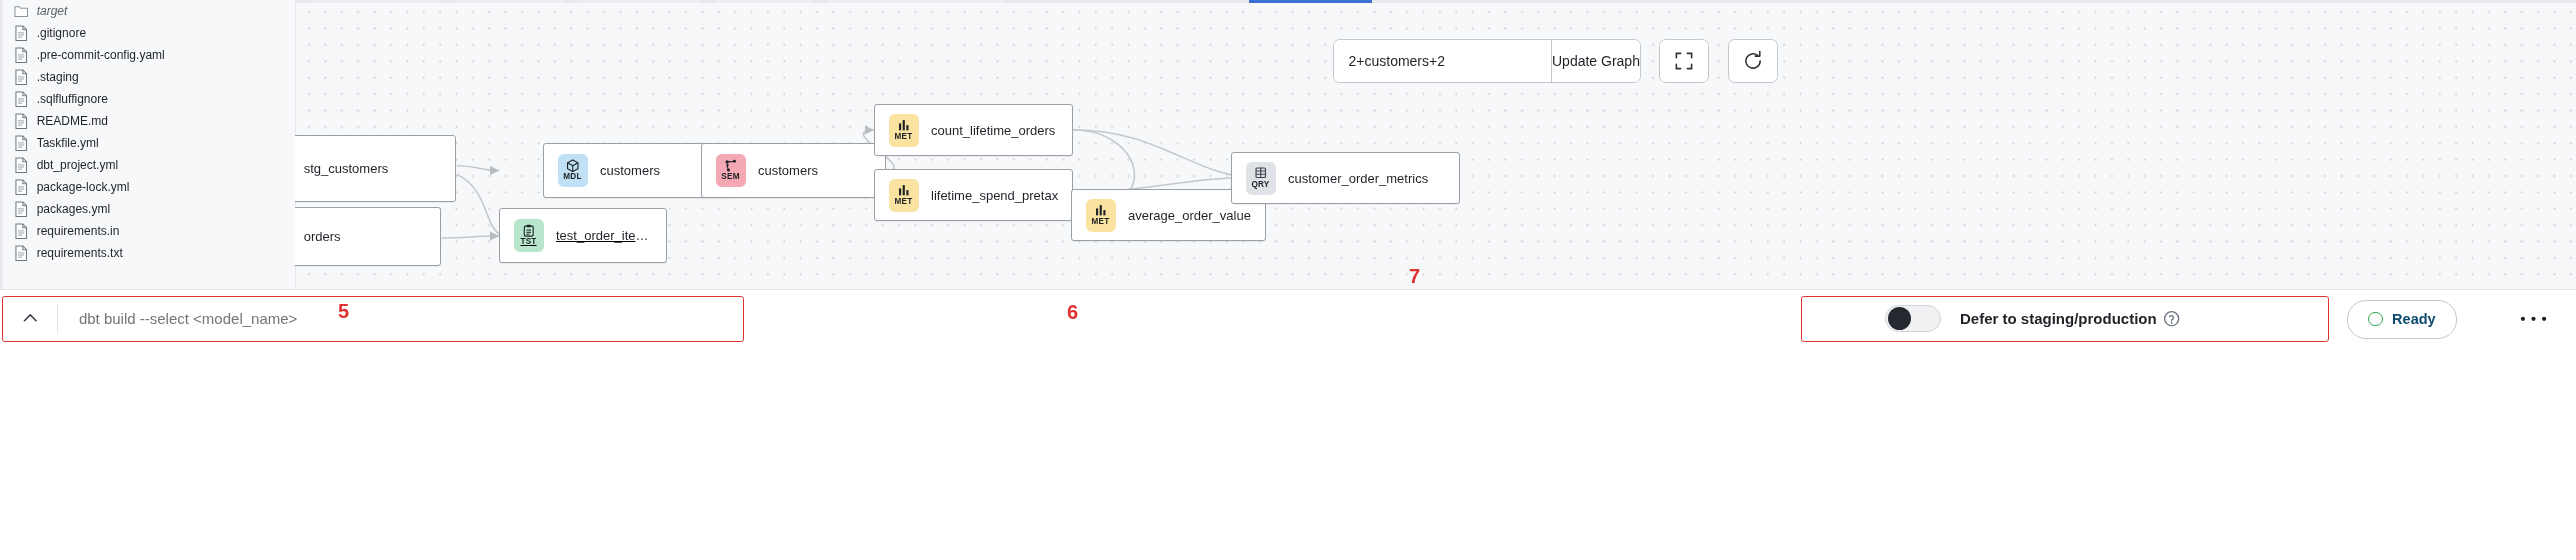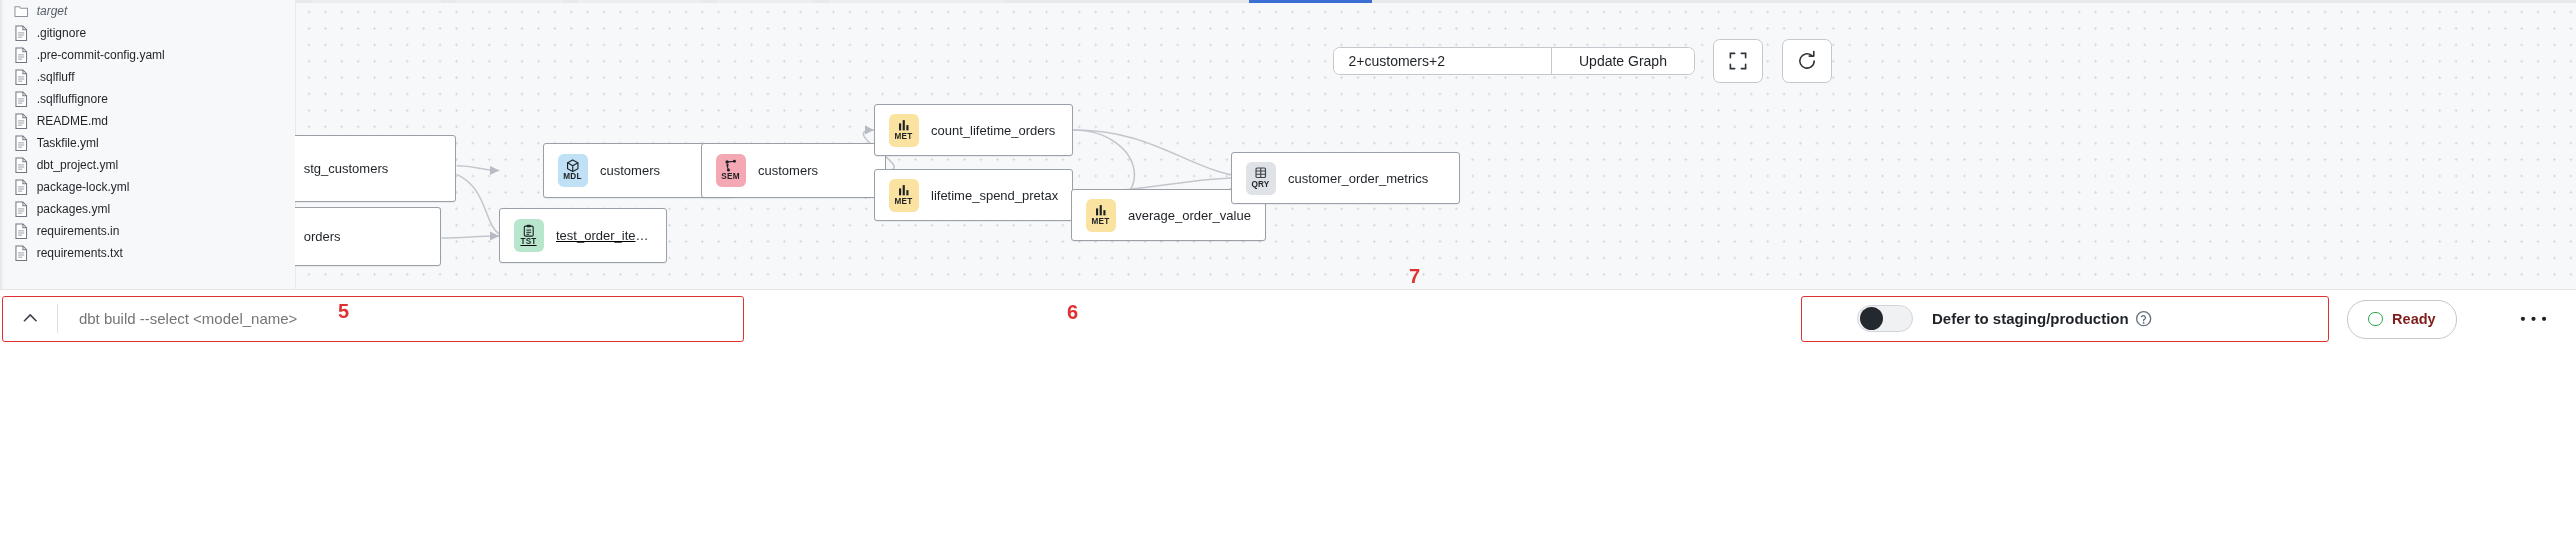--- a/index.html
+++ b/index.html
@@ -82,31 +82,31 @@
   }
   .badge-mdl { background: #bfe0f5; }
   .badge-sem { background: #f3a8b4; }
   .badge-met { background: #fae2a0; }
   .badge-tst { background: #b8e6cc; }
   .badge-qry { background: #dfe2e6; }
 
   
   #graph-toolbar { position: absolute; left: 1038px; top: 39px; display: flex; align-items: center; gap: 18.3px; }
   .gt-group {
-    display: flex; align-items: stretch; height: 28px;
+    display: flex; align-items: stretch; height: 44px;
     border: 1px solid #c3c8ce; border-radius: 6.7px; background: #fff; overflow: hidden;
   }
   #graph-selector {
     width: 217px; display: flex; align-items: center; padding: 0 14.5px;
     font-size: 14px; color: #1f2328; background: #fff; border: none; outline: none;
     font-family: "Liberation Sans", sans-serif; height: 100%;
   }
   #update-graph-btn {
     display: flex; align-items: center; justify-content: center;
-    padding: 0 27px; font-size: 14px; color: #1f2328;
+    padding: 0 0; font-size: 14px; color: #1f2328;
     border-left: 1px solid #c3c8ce; background: #fff; cursor: pointer;
     font-family: "Liberation Sans", sans-serif;
   }
   .icon-btn {
     width: 50px; height: 44px; border: 1px solid #c3c8ce; border-radius: 6.7px;
     background: #fff; display: flex; align-items: center; justify-content: center;
     cursor: pointer;
   }
 
   
@@ -132,42 +132,42 @@
     font-family: "Liberation Sans", sans-serif;
   }
   .annot {
     position: absolute; font-size: 20px; font-weight: 700; color: #e03131;
     font-family: "Liberation Sans", sans-serif;
   }
 
   #defer-wrap {
     position: absolute; left: 1801px; top: 6.7px; width: 528px; height: 46px;
     display: flex; align-items: center; gap: 0;
-    border: 1.9px solid #e03131; border-radius: 2.9px; background: #fff;
+    border: 1.9px solid #e03131; border-radius: 2.9px; background: #fff; padding-left: 28px;
   }
   #toggle {
     margin-left: 55px; width: 56px; height: 27px; border-radius: 13.5px;
     background: #f0f1f3; border: 1px solid #d0d4d9; position: relative; cursor: pointer;
     flex: 0 0 56px;
   }
   #toggle .knob {
     position: absolute; left: 1.9px; top: 1px; width: 23px; height: 23px;
     border-radius: 50%; background: #24292f;
   }
   #defer-label {
     margin-left: 19px; font-size: 15px; font-weight: 700; color: #1f2328; white-space: nowrap;
   }
   #help-icon { margin-left: 6.7px; display: flex; align-items: center; cursor: pointer; }
 
   #ready-badge {
     position: absolute; left: 2347px; top: 10.6px;
     display: flex; align-items: center; gap: 9.6px;
     height: 39px; padding: 16px 20px;
     border: 1px solid #c3c8ce; border-radius: 19px; background: #fff;
-    font-size: 14.5px; font-weight: 700; color: #7f1d1d; cursor: pointer;
+    font-size: 14.5px; font-weight: 700; color: #0c4a6e; cursor: pointer;
   }
   #ready-dot {
     width: 14.5px; height: 14.5px; border-radius: 50%;
     border: 1.9px solid #2da44e; background: transparent; flex: 0 0 14.5px;
   }
   #overflow-btn {
     position: absolute; left: 2514px; top: 11.6px;
     width: 39px; height: 37px; display: flex; align-items: center; justify-content: center;
     font-size: 26px; color: #1f2328; cursor: pointer; letter-spacing: 1px; line-height: 1;
   }
@@ -213,21 +213,21 @@
         <div class="file-row">
           <svg class="ficon" viewBox="0 0 15 17">
   <path d="M2,1 L9.2,1 L13,4.8 L13,16 L2,16 Z" fill="#fff" stroke="#6e7781" stroke-width="1.05"></path>
   <path d="M9.2,1 L9.2,4.9 L13,4.9" fill="none" stroke="#6e7781" stroke-width="1.05"></path>
   <g stroke="#8c949e" stroke-width="0.9">
               <path d="M4.2,8.2 H10.6"></path>
               <path d="M4.2,10.4 H10.6"></path>
               <path d="M4.2,12.6 H8.6"></path>
             </g>
 </svg>
-          <span class="fname">.sqlfluff</span>
+          <span class="fname">.staging</span>
         </div>
         <div class="file-row">
           <svg class="ficon" viewBox="0 0 15 17">
   <path d="M2,1 L9.2,1 L13,4.8 L13,16 L2,16 Z" fill="#fff" stroke="#6e7781" stroke-width="1.05"></path>
   <path d="M9.2,1 L9.2,4.9 L13,4.9" fill="none" stroke="#6e7781" stroke-width="1.05"></path>
   <g stroke="#8c949e" stroke-width="0.9">
               <path d="M4.2,8.2 H10.6"></path>
               <path d="M4.2,10.4 H10.6"></path>
               <path d="M4.2,12.6 H8.6"></path>
             </g>

